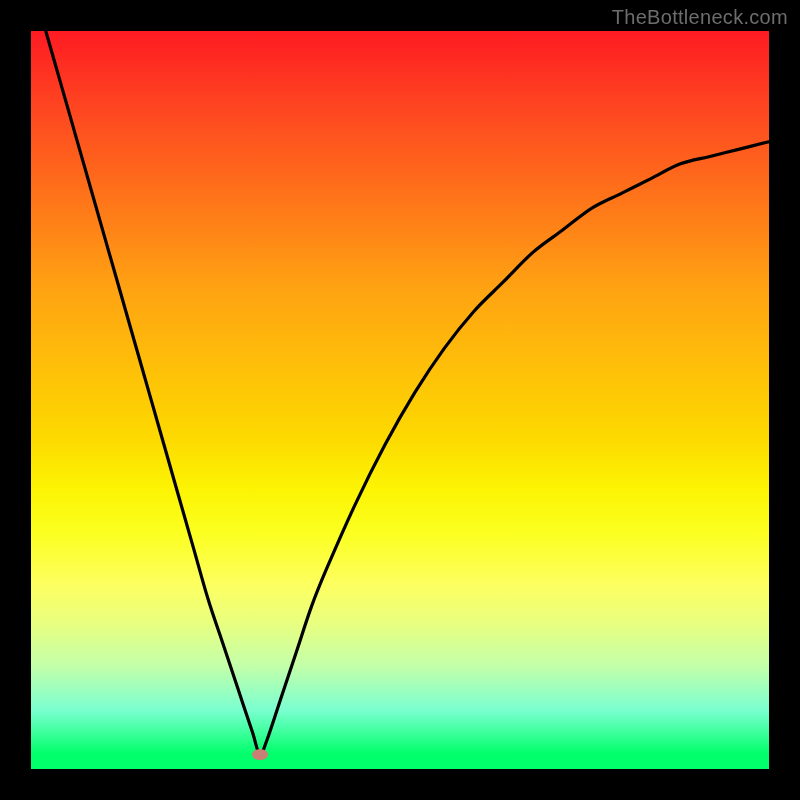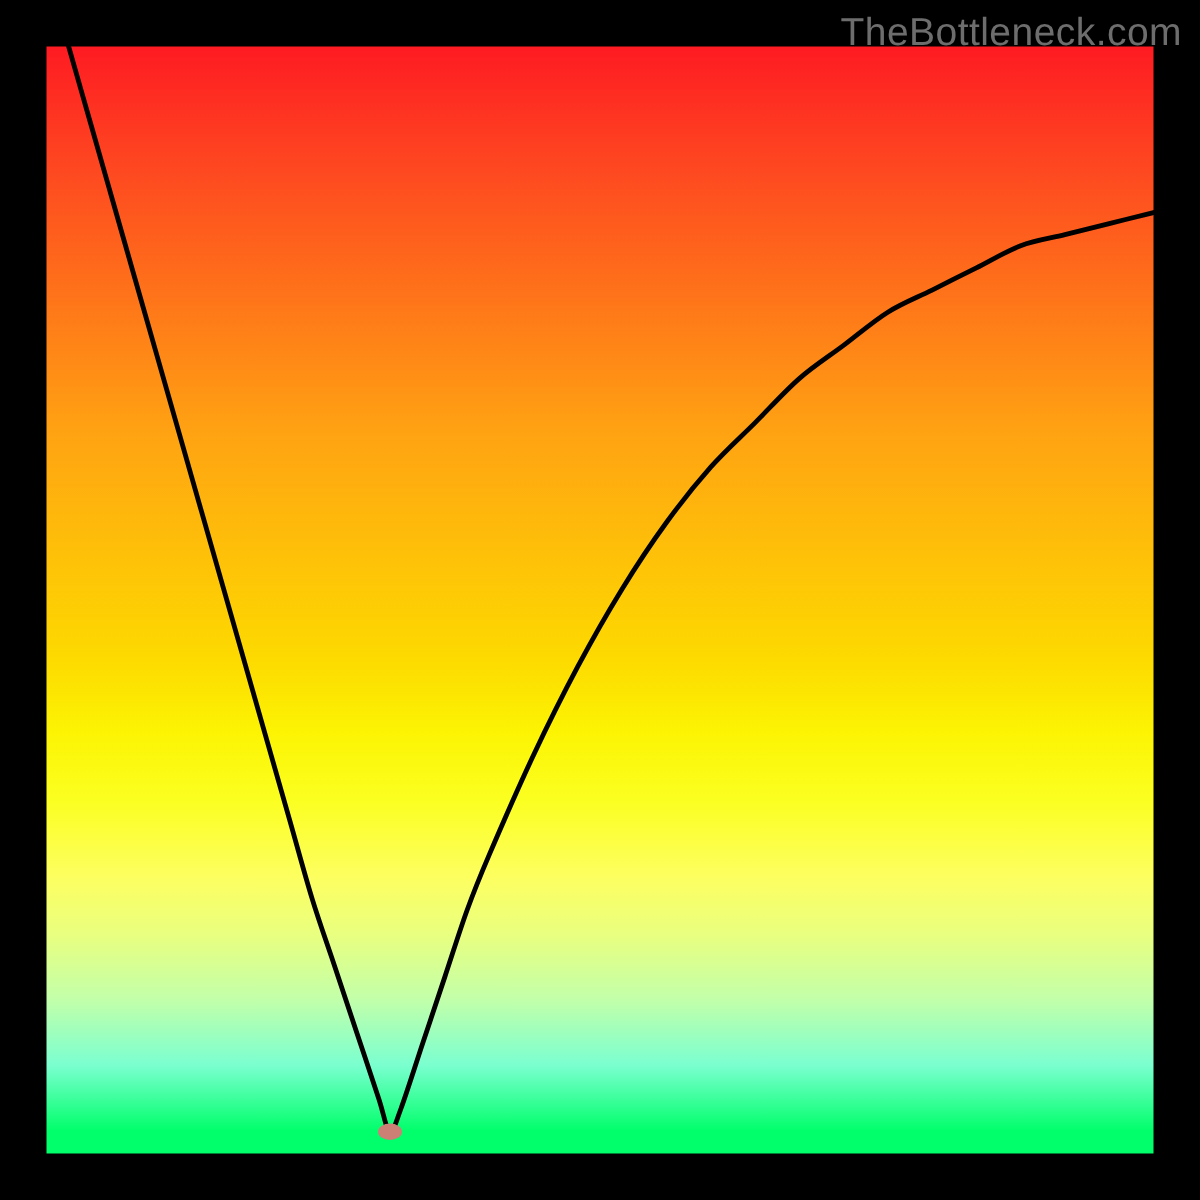--- a/index.html
+++ b/index.html
@@ -30,21 +30,21 @@
       #7bffd0 92%,
       #00ff6a 98%,
       #00ff6a 100%
     );
   }
   .watermark {
     position: absolute;
     top: 6px;
     right: 12px;
     color: #6d6d6d;
-    font-size: 26px;
+    font-size: 20px;
     font-weight: 400;
     letter-spacing: 0.3px;
     user-select: none;
   }
   svg.curve {
     position: absolute;
     left: 0;
     top: 0;
     width: 738px;
     height: 738px;

